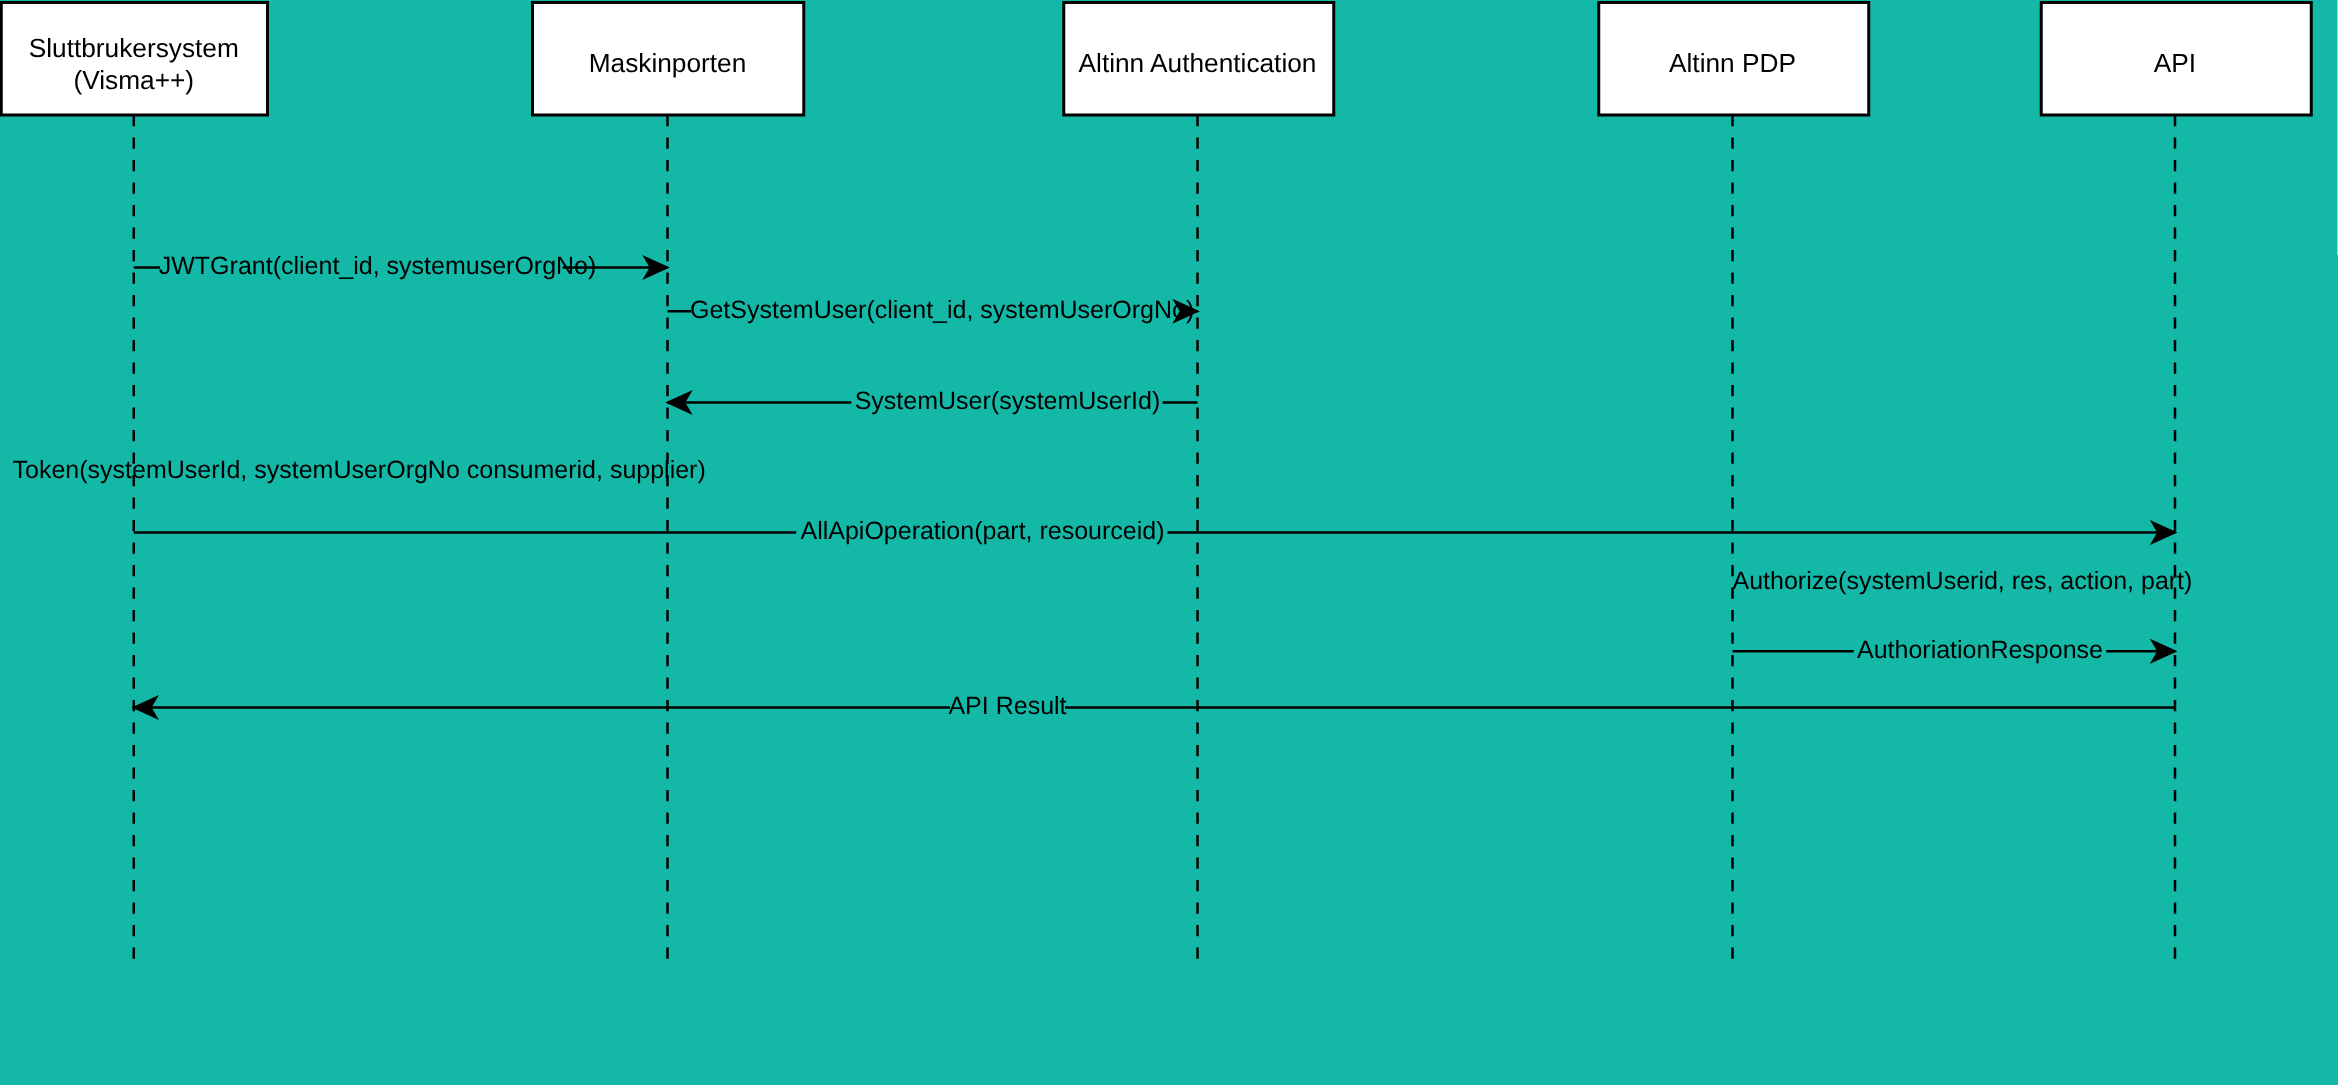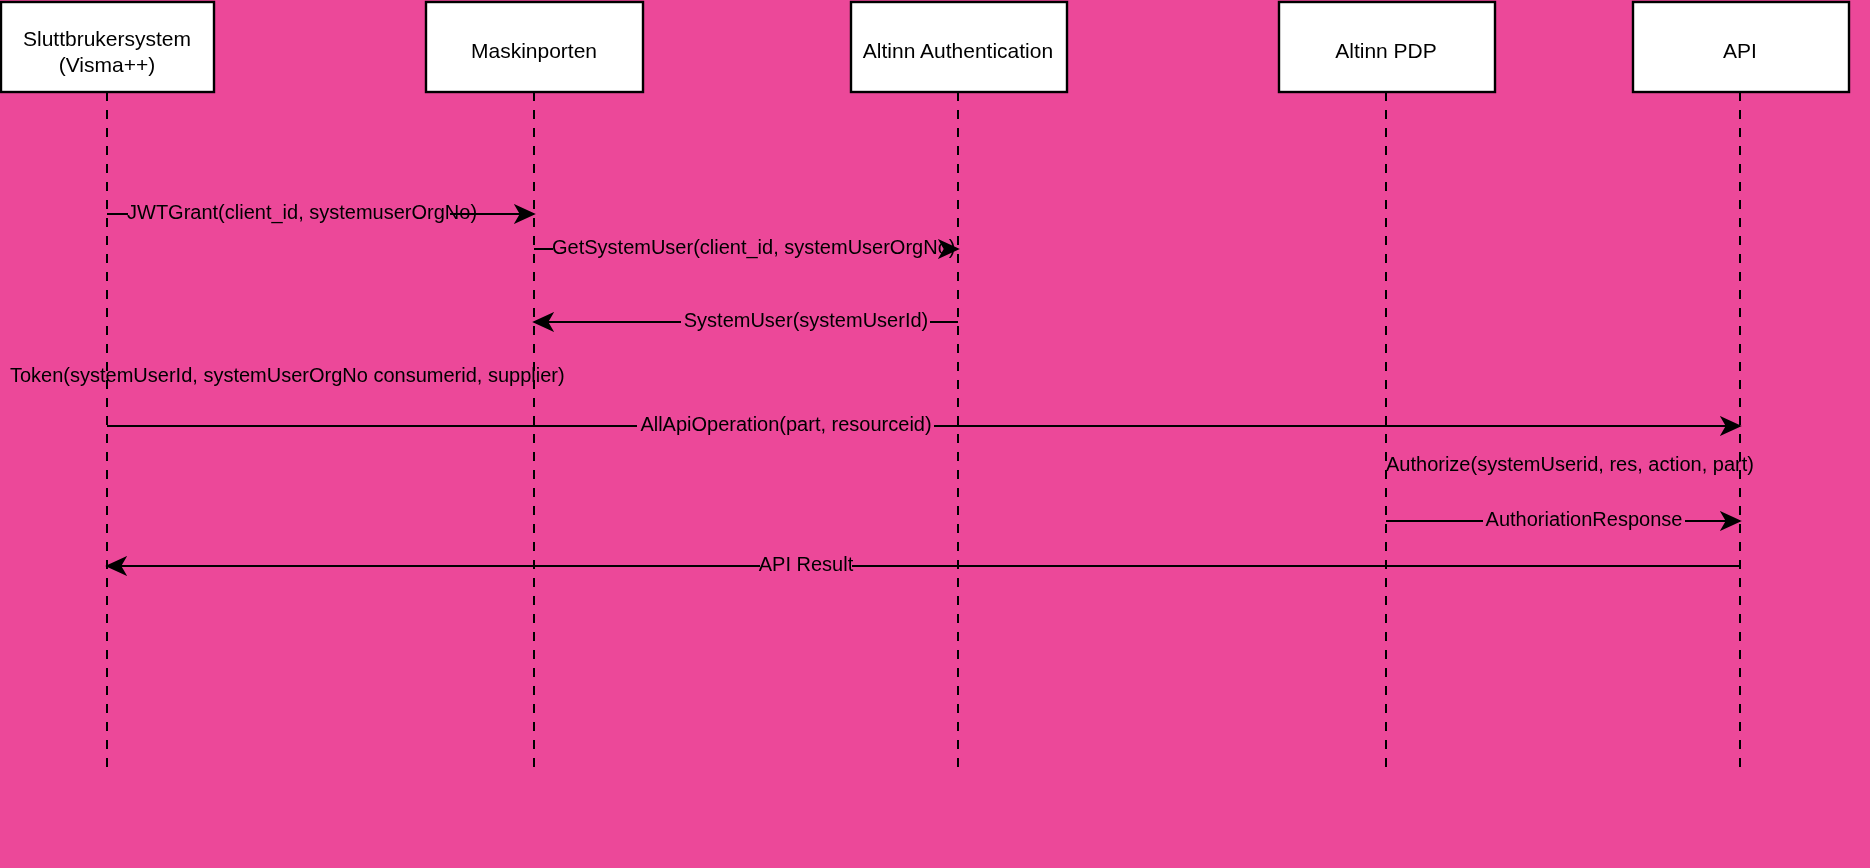--- a/index.html
+++ b/index.html
@@ -8,21 +8,21 @@
     background: #ffffff;
   }
   body {
     font-family: "Liberation Sans", sans-serif;
     -webkit-font-smoothing: antialiased;
   }
   #canvas {
     position: relative;
     width: 1870px;
     height: 868px;
-    background: #ec4899;
+    background: #14b8a6;
     overflow: hidden;
   }
   svg.diagram {
     position: absolute;
     top: 0;
     left: 0;
     width: 1870px;
     height: 868px;
     display: block;
   }

